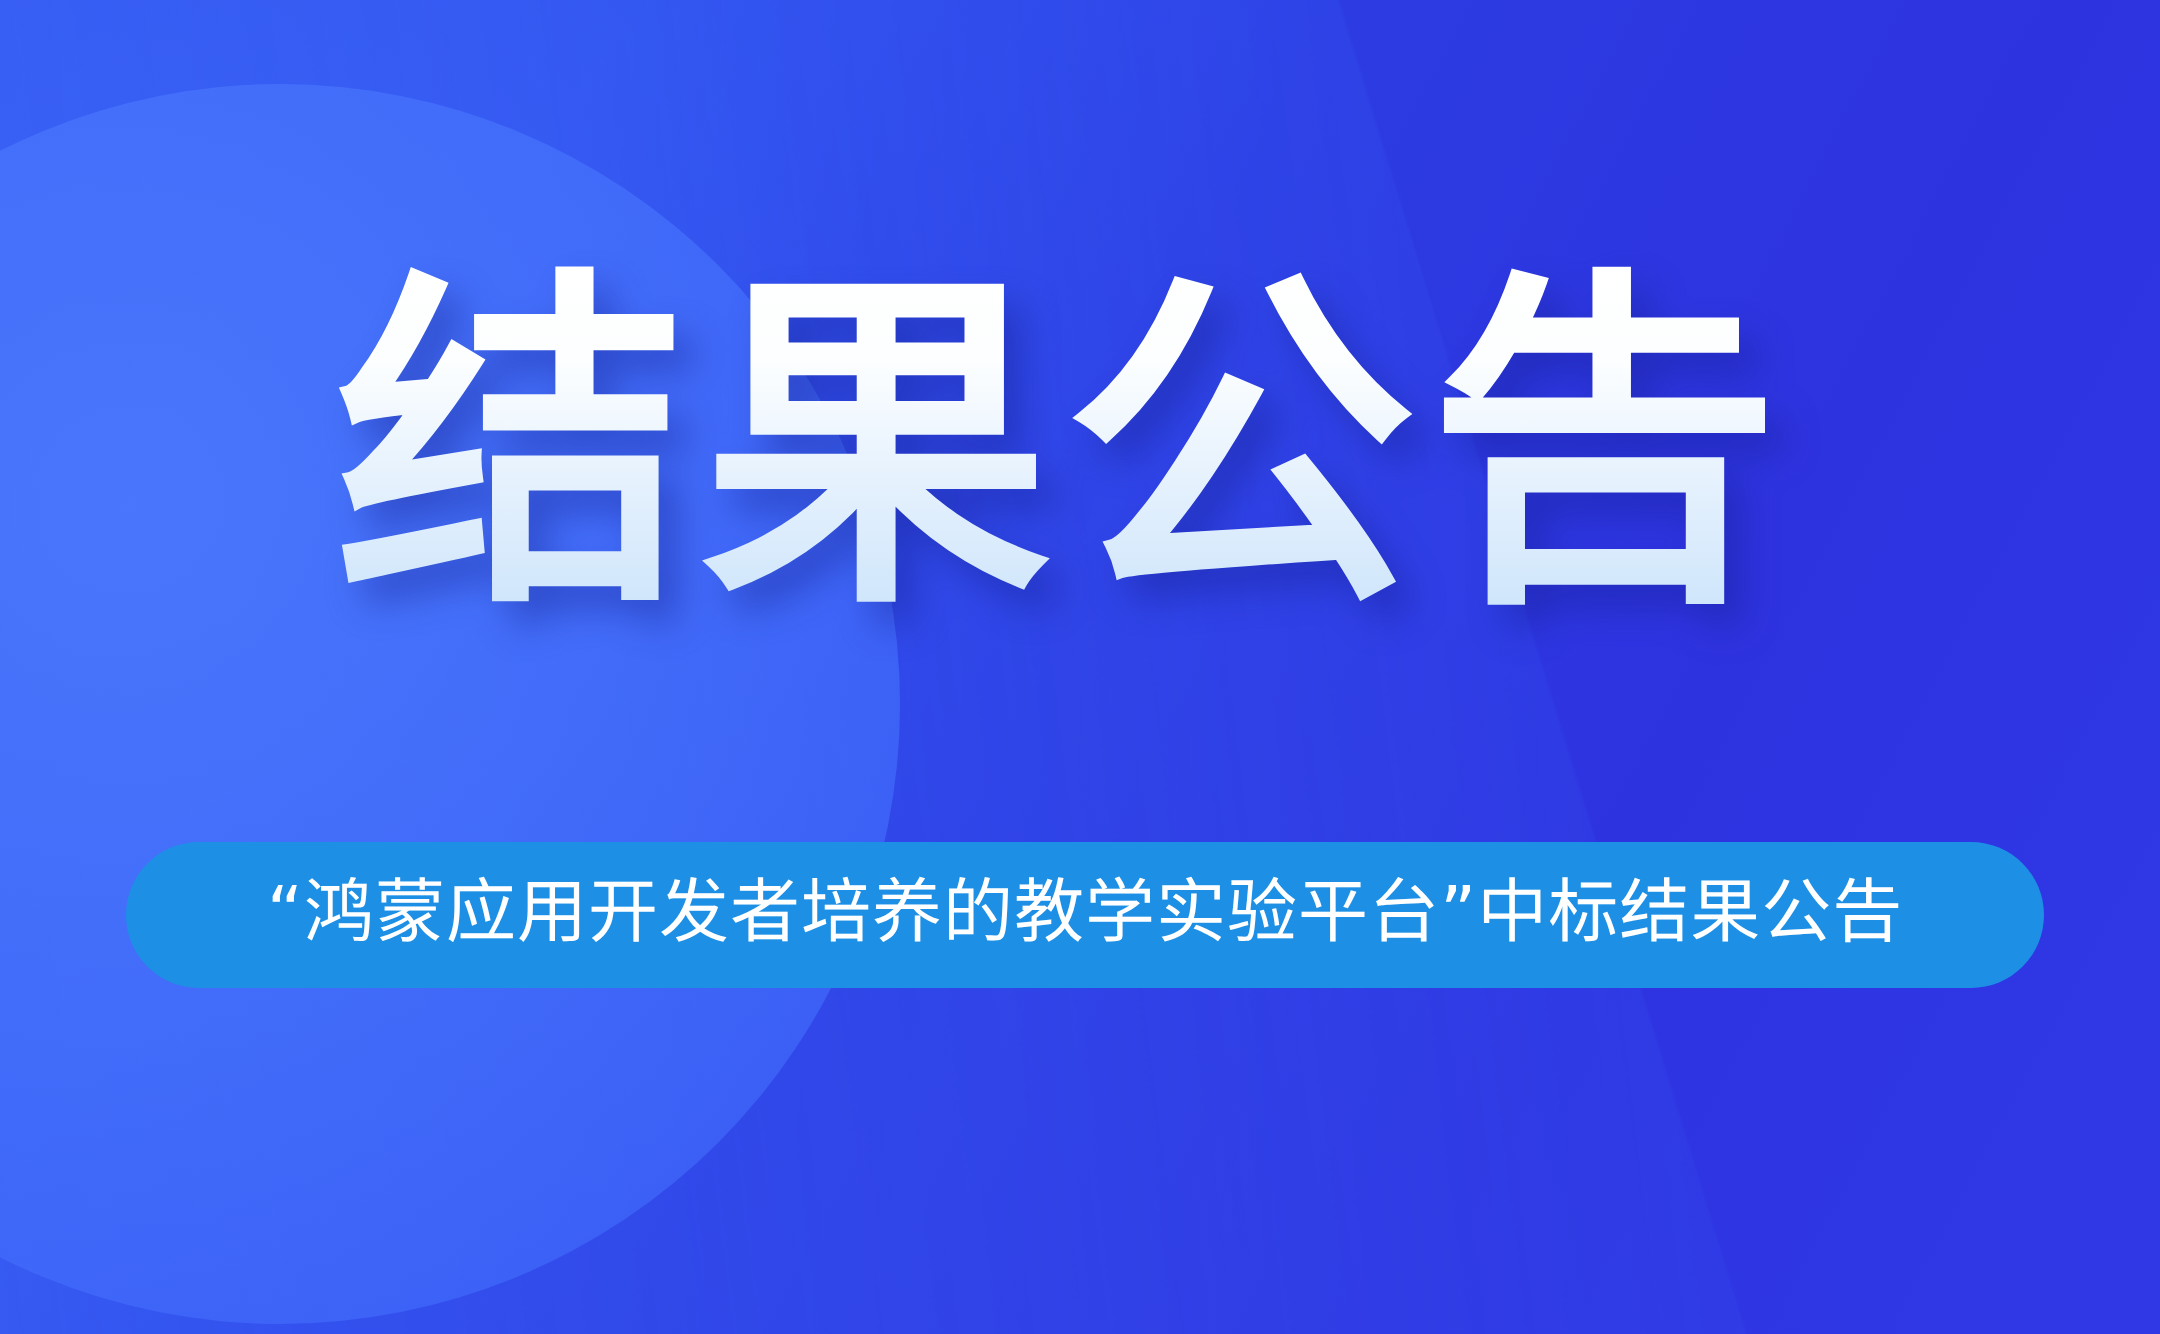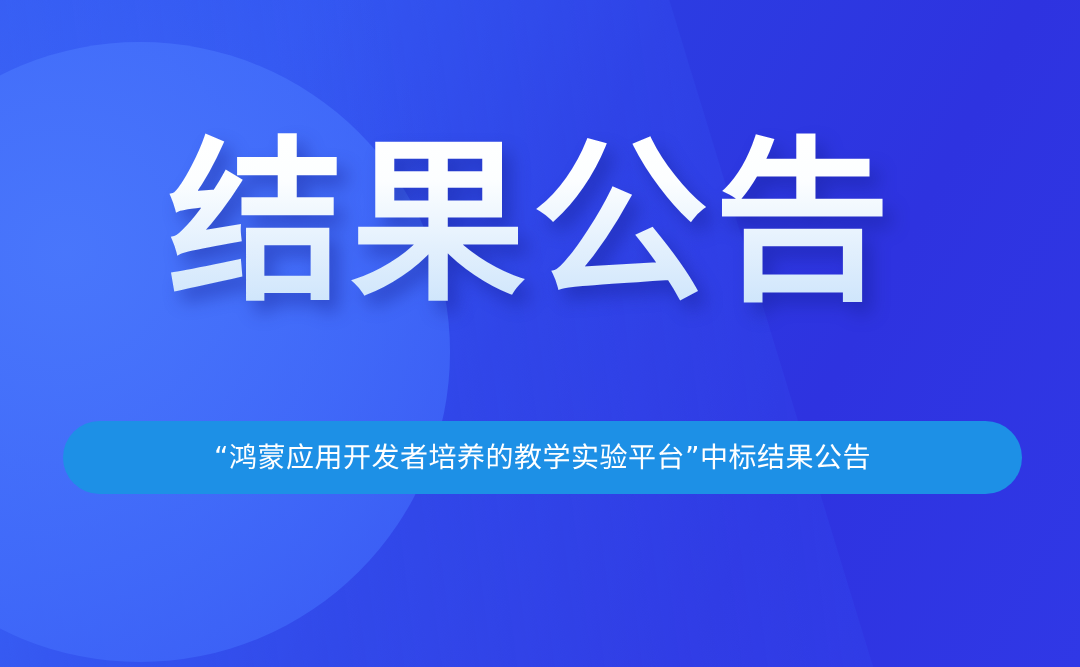--- a/index.html
+++ b/index.html
@@ -102,21 +102,21 @@
     background: #1d90e6;
     display: flex;
     align-items: center;
     justify-content: center;
     box-sizing: border-box;
     padding: 0 20px;
   }
 
   .subtitle-text {
     font-family: "DejaVu Sans", "Liberation Sans", sans-serif;
-    font-size: 28px;
+    font-size: 35px;
     font-weight: 400;
     color: #ffffff;
     letter-spacing: 0.5px;
     white-space: nowrap;
     line-height: 1;
   }
 </style>
 </head>
 <body>
 

